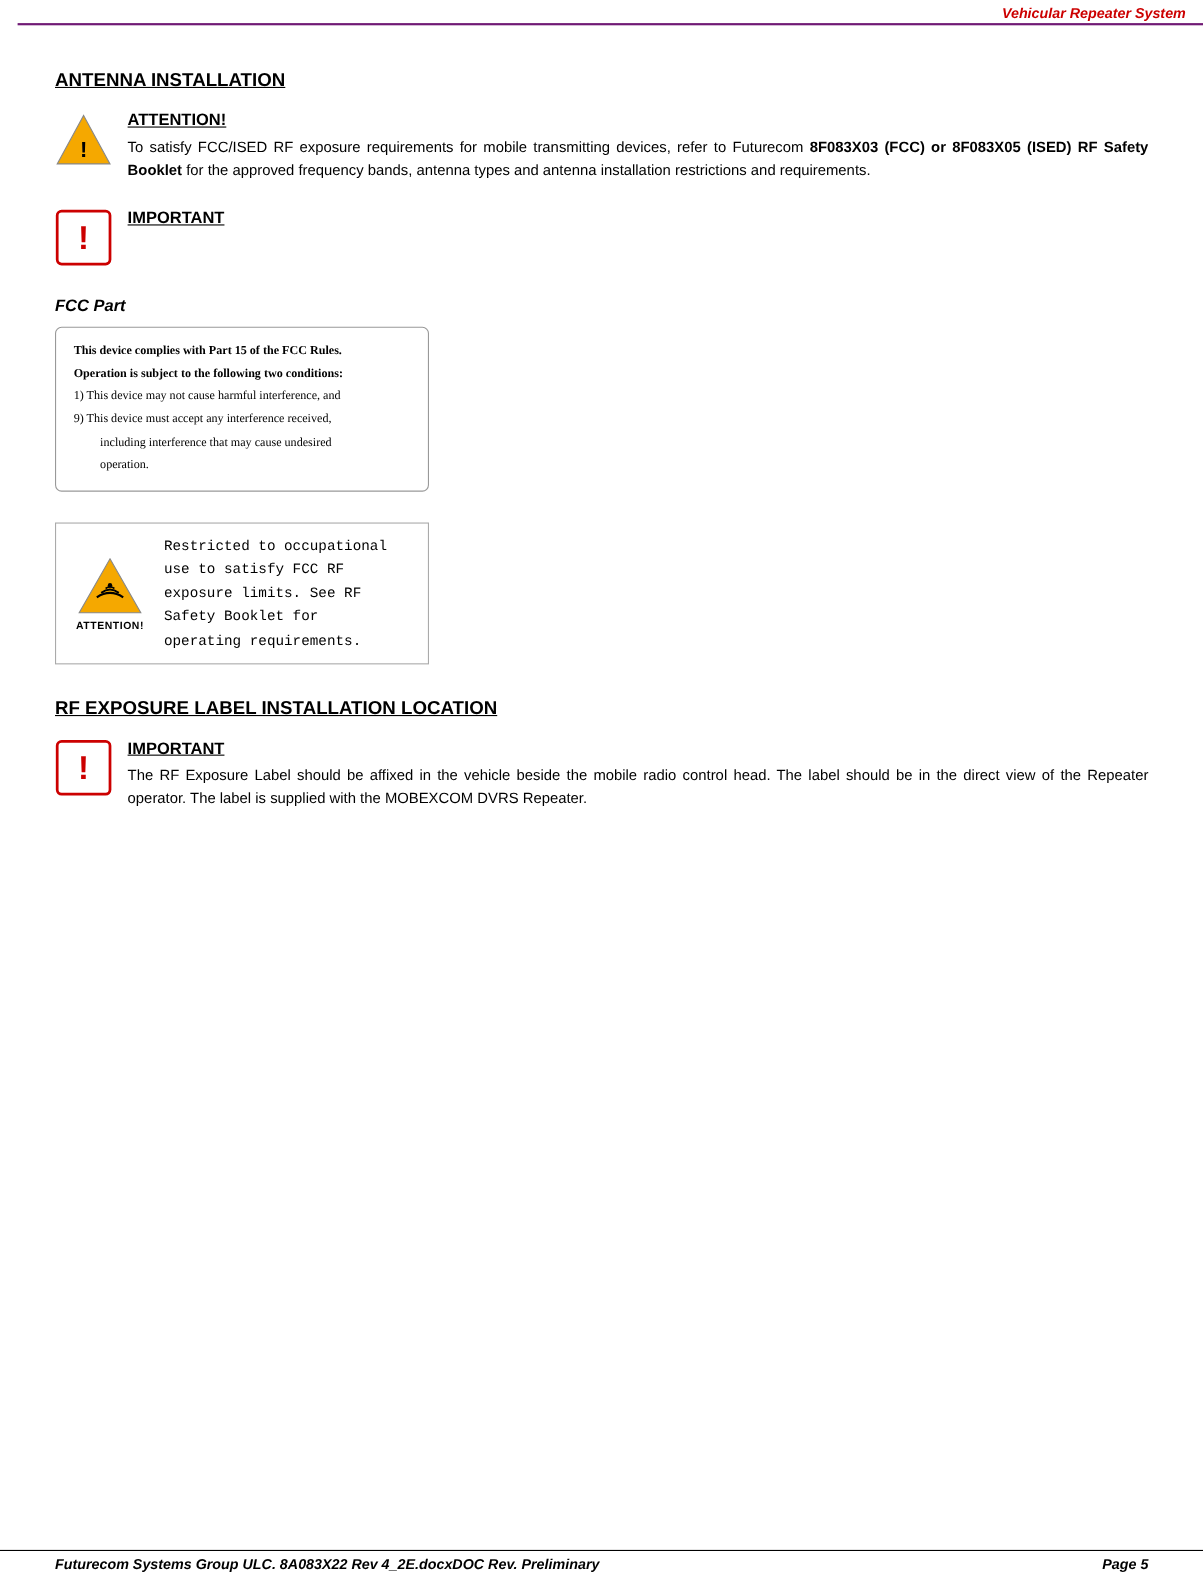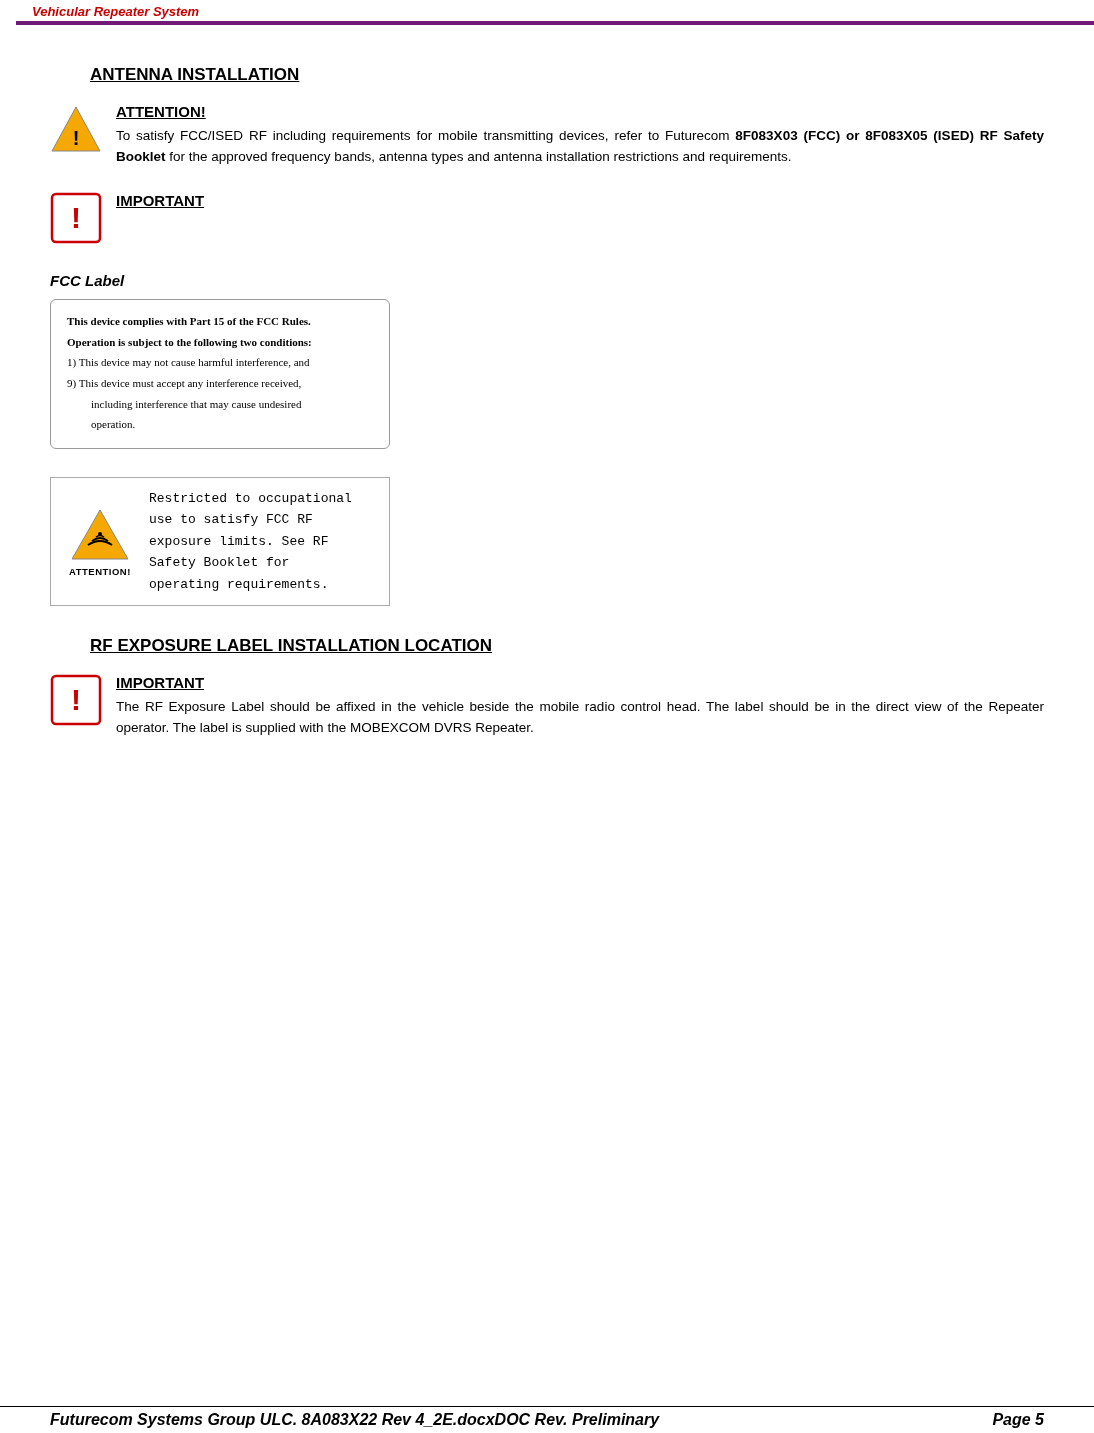--- a/index.html
+++ b/index.html
@@ -8,43 +8,43 @@
       font-size: 14px;
       background: #fff;
       color: #000;
       width: 1094px;
       min-height: 1433px;
       position: relative;
     }
 
     .header-bar {
       display: flex;
+      justify-content: flex-end;
       padding: 4px 16px 2px;
-      border-bottom: 4px solid #701a75;
+      border-bottom: 2px solid #701a75;
       margin-left: 16px;
     }
 
     .header-title {
       font-style: italic;
       font-weight: bold;
       color: #c00;
       font-size: 13px;
     }
 
     .main-content {
       padding: 20px 50px 60px 50px;
     }
 
     .section-heading {
       font-size: 17px;
       font-weight: bold;
       text-decoration: underline;
       margin-bottom: 18px;
       margin-top: 20px;
-      margin-left: 40px;
     }
 
     .notice-box {
       display: flex;
       align-items: flex-start;
       margin-bottom: 18px;
       gap: 14px;
     }
 
     .notice-content {
@@ -132,21 +132,21 @@
       position: absolute;
       bottom: 0;
       left: 0;
       right: 0;
       border-top: 1.5px solid #000;
       display: flex;
       justify-content: space-between;
       padding: 4px 50px;
       font-style: italic;
       font-weight: bold;
-      font-size: 16px;
+      font-size: 13px;
     }
 
     .spacer { margin-top: 10px; }
     .spacer-lg { margin-top: 24px; }
 
     
     .triangle-warning {
       width: 52px;
       height: 52px;
     }
@@ -169,40 +169,40 @@
   <div class="section-heading">ANTENNA INSTALLATION</div>
 
   <div class="notice-box">
     <svg class="triangle-warning" viewBox="0 0 52 52" xmlns="http://www.w3.org/2000/svg">
       <polygon points="26,4 50,48 2,48" fill="#f5a800" stroke="#888" stroke-width="1"></polygon>
       <text x="26" y="42" text-anchor="middle" font-size="20" font-weight="bold" fill="#000">!</text>
     </svg>
     <div class="notice-content">
       <div class="notice-label">ATTENTION!</div>
       <div class="notice-text">
-        <span>To  satisfy  FCC/ISED  RF  including  requirements  for  mobile  transmitting  devices,  refer  to  Futurecom </span><span class="bold-inline">8F083X03 (FCC) or 8F083X05 (ISED) RF Safety Booklet</span><span> for the approved frequency bands, antenna types and antenna installation restrictions and requirements.</span>
+        <span>To  satisfy  FCC/ISED  RF  exposure  requirements  for  mobile  transmitting  devices,  refer  to  Futurecom </span><span class="bold-inline">8F083X03 (FCC) or 8F083X05 (ISED) RF Safety Booklet</span><span> for the approved frequency bands, antenna types and antenna installation restrictions and requirements.</span>
       </div>
     </div>
   </div>
 
   <div class="spacer-lg"></div>
 
   <div class="notice-box">
     <svg class="important-icon" viewBox="0 0 52 52" xmlns="http://www.w3.org/2000/svg">
       <rect x="2" y="2" width="48" height="48" rx="4" ry="4" fill="#fff" stroke="#c00" stroke-width="2.5"></rect>
       <text x="26" y="36" text-anchor="middle" font-size="30" font-weight="bold" fill="#c00">!</text>
     </svg>
     <div class="notice-content">
       <div class="notice-label">IMPORTANT</div>
     </div>
   </div>
 
   <div class="spacer-lg"></div>
 
-  <div class="subsection-label">FCC Label</div>
+  <div class="subsection-label">FCC Part</div>
 
   <div class="fcc-label-box">
     <p><strong>This device complies with Part 15 of the FCC Rules.</strong></p>
     <p><strong>Operation is subject to the following two conditions:</strong></p>
     <p>1) This device may not cause harmful interference, and</p>
     <p>9) This device must accept any interference received,</p>
     <p class="indent">including interference that may cause undesired</p>
     <p class="indent">operation.</p>
   </div>
 

